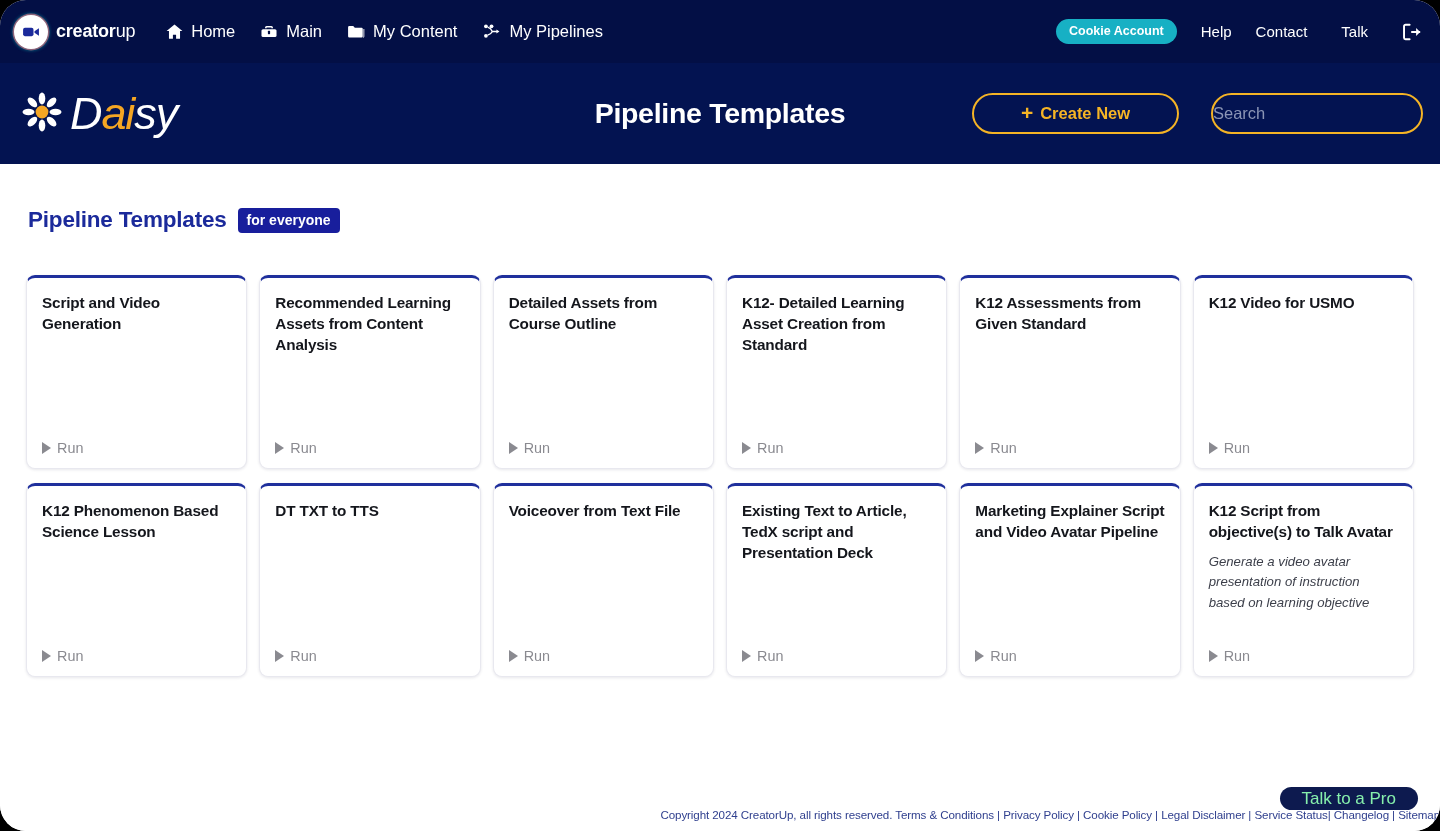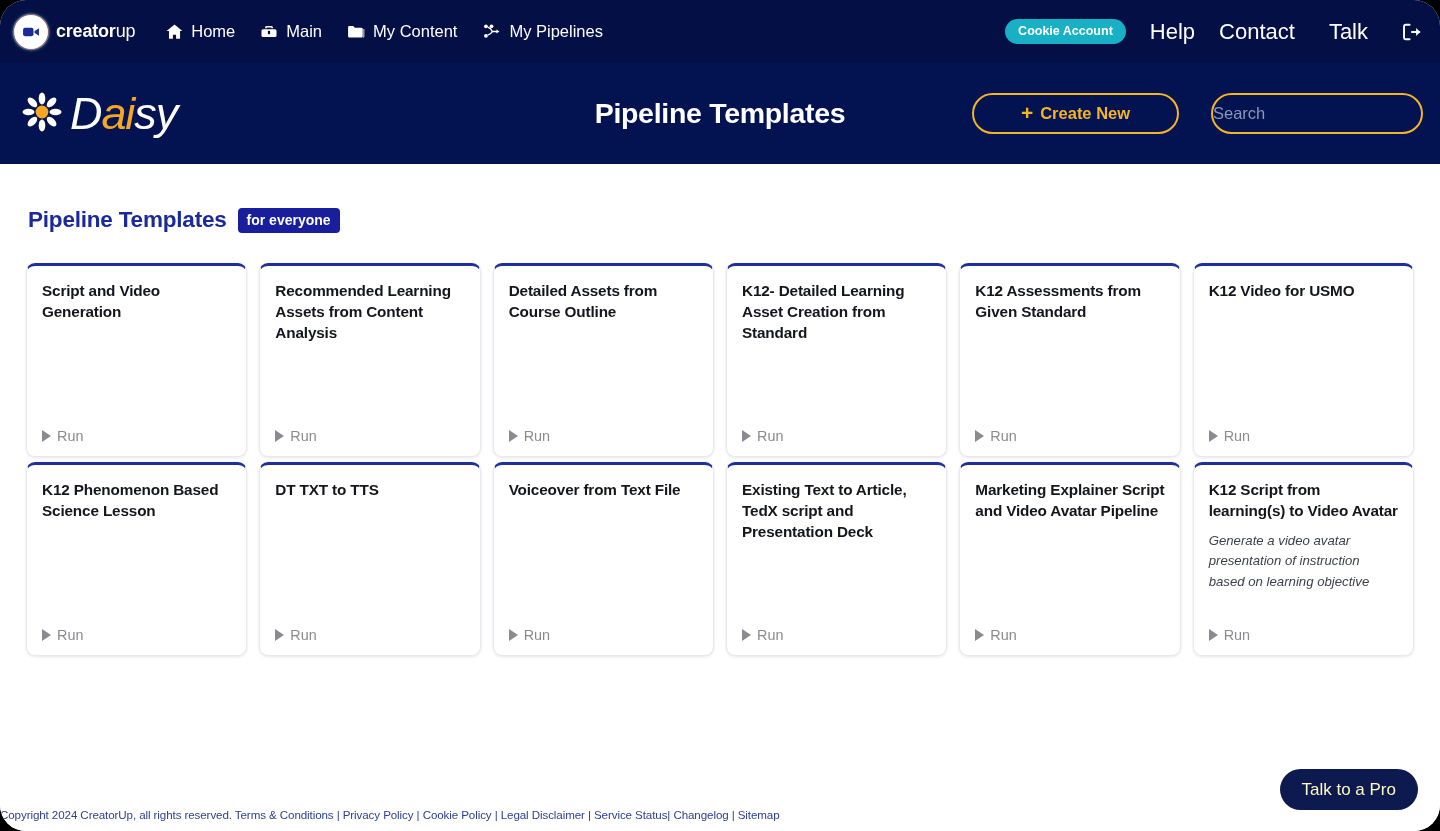--- a/index.html
+++ b/index.html
@@ -69,21 +69,21 @@
     color: #ffffff;
     font-size: 12.5px;
     font-weight: 700;
     padding: 5px 13px 6px;
     border-radius: 14px;
     white-space: nowrap;
     cursor: pointer;
   }
   .nav-right-link {
     color: #ffffff;
-    font-size: 22px;
+    font-size: 15px;
     font-weight: 400;
     white-space: nowrap;
     cursor: pointer;
   }
   .nav-user { margin-left: 10px; }
   .logout-ico { margin-left: 8px; cursor: pointer; display:flex; }
 
   
   #header {
     height: 101px;
@@ -179,22 +179,23 @@
     color: #ffffff;
     font-size: 14px;
     font-weight: 700;
     border-radius: 4px;
     padding: 4px 9px 5px;
   }
 
   .grid {
     display: grid;
     grid-template-columns: repeat(6, 1fr);
-    gap: 5px 12px;
+    gap: 14px 12px;
     padding: 16px 9px;
+    margin-top: 12px;
   }
   .card {
     background: #ffffff;
     border: 1px solid #e8e8ef;
     border-top: 3px solid #1f2f9c;
     border-radius: 9px;
     height: 194px;
     padding: 14px 15px 12px;
     display: flex;
     flex-direction: column;
@@ -229,39 +230,39 @@
     border-left: 9px solid #8a8a90;
     border-top: 6px solid transparent;
     border-bottom: 6px solid transparent;
   }
 
   
   #footer {
     position: absolute;
     left: 0; right: 0;
     bottom: 10px;
-    text-align: left;
+    text-align: right;
     font-size: 11.6px;
     color: #2f3f8e;
     letter-spacing: -0.1px;
   }
   #footer .f-sep { color: #2f3f8e; }
   #footer a, #footer .f-link { color: #2f3f8e; text-decoration: none; cursor: pointer; }
 
   #talk-pro-button {
     position: absolute;
     right: 22px;
     bottom: 21px;
     background: #0d1a4f;
-    color: #fef9c3;
+    color: #86efac;
     font-size: 17px;
     font-weight: 500;
     border: none;
     border-radius: 22px;
-    height: 41px;
+    height: 23px;
     padding: 0 22px;
     cursor: pointer;
     font-family: "Liberation Sans", sans-serif;
   }
 </style>
 </head>
 <body>
 
 <div id="page">
 
@@ -463,21 +464,21 @@
 
       <div class="card">
         <div class="card-title">Marketing Explainer Script and Video Avatar Pipeline</div>
         <div class="card-run">
           <span class="run-tri"></span>
           <span>Run</span>
         </div>
       </div>
 
       <div class="card">
-        <div class="card-title">K12 Script from learning(s) to Video Avatar</div>
+        <div class="card-title">K12 Script from objective(s) to Talk Avatar</div>
         <div class="card-desc">Generate a video avatar presentation of instruction based on learning objective</div>
         <div class="card-run">
           <span class="run-tri"></span>
           <span>Run</span>
         </div>
       </div>
 
     </div>
 
     <div id="footer">

